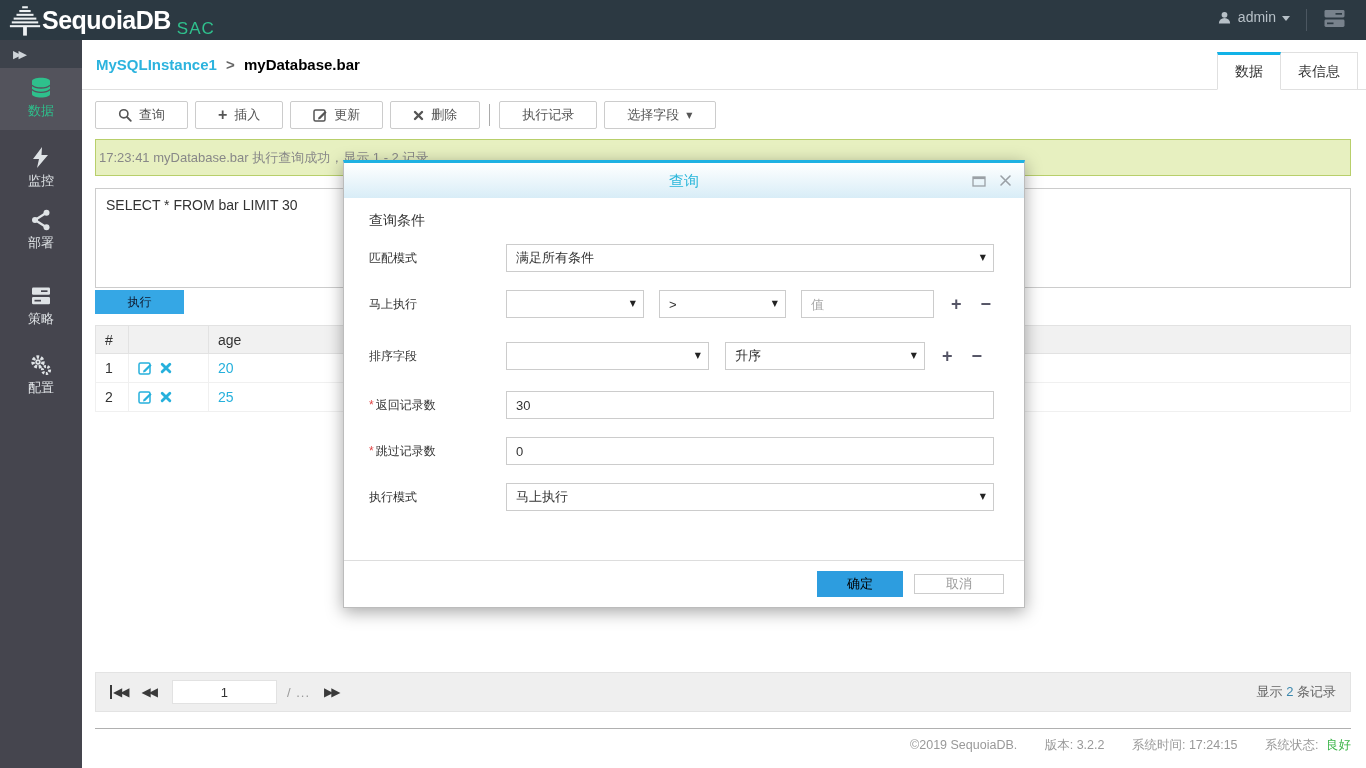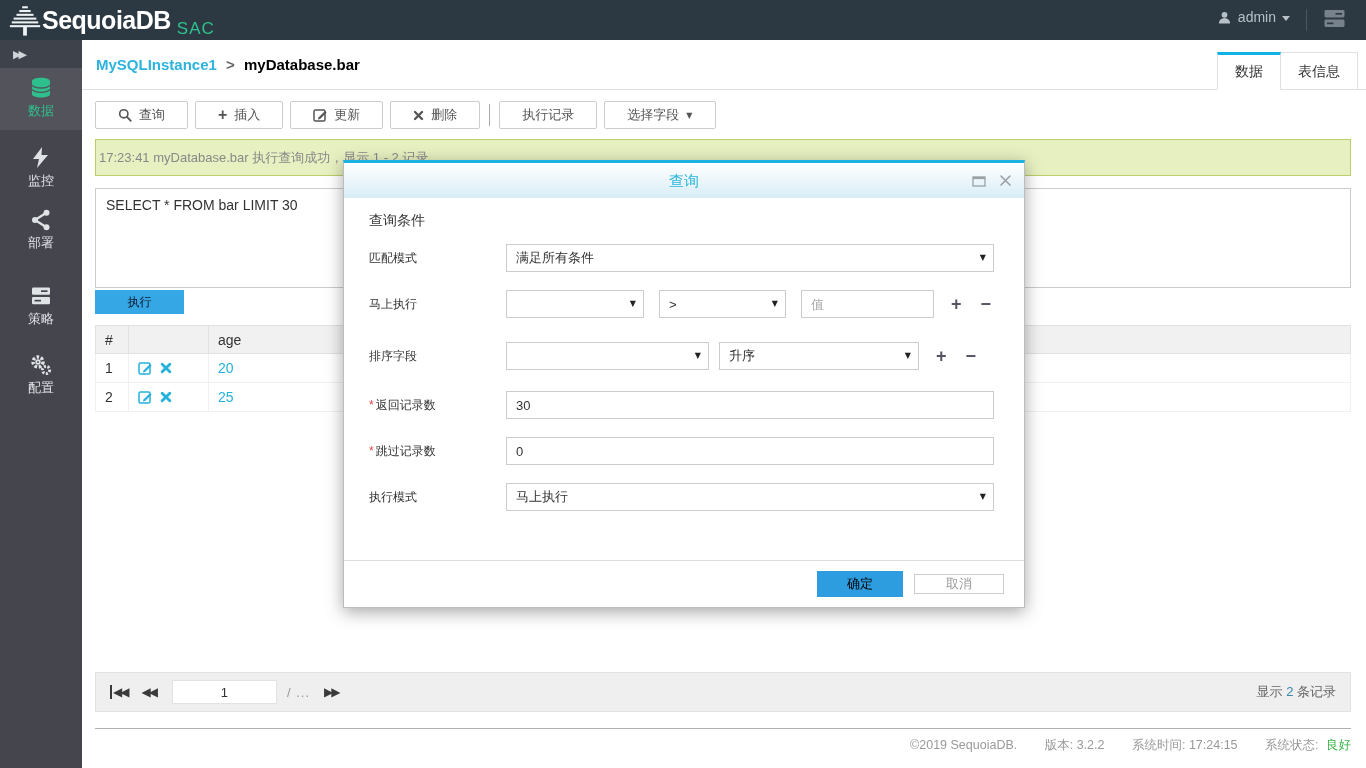--- a/index.html
+++ b/index.html
@@ -384,21 +384,21 @@
       <span class="pm plus">+</span>
       <span class="pm minus">−</span>
     </div>
 
     <div class="mrow gap-lg">
       <div class="mlabel">排序字段</div>
       <div class="sel" style="width:203px;">
         <span></span>
         <span class="sel-caret">▼</span>
       </div>
-      <div class="sel" style="width:200px; margin-left:10px;">
+      <div class="sel" style="width:200px; margin-left:16px;">
         <span>升序</span>
         <span class="sel-caret">▼</span>
       </div>
       <span class="pm plus">+</span>
       <span class="pm minus">−</span>
     </div>
 
     <div class="mrow" style="margin-top:21px;">
       <div class="mlabel">
         <span class="req">*</span><span>返回记录数</span>

